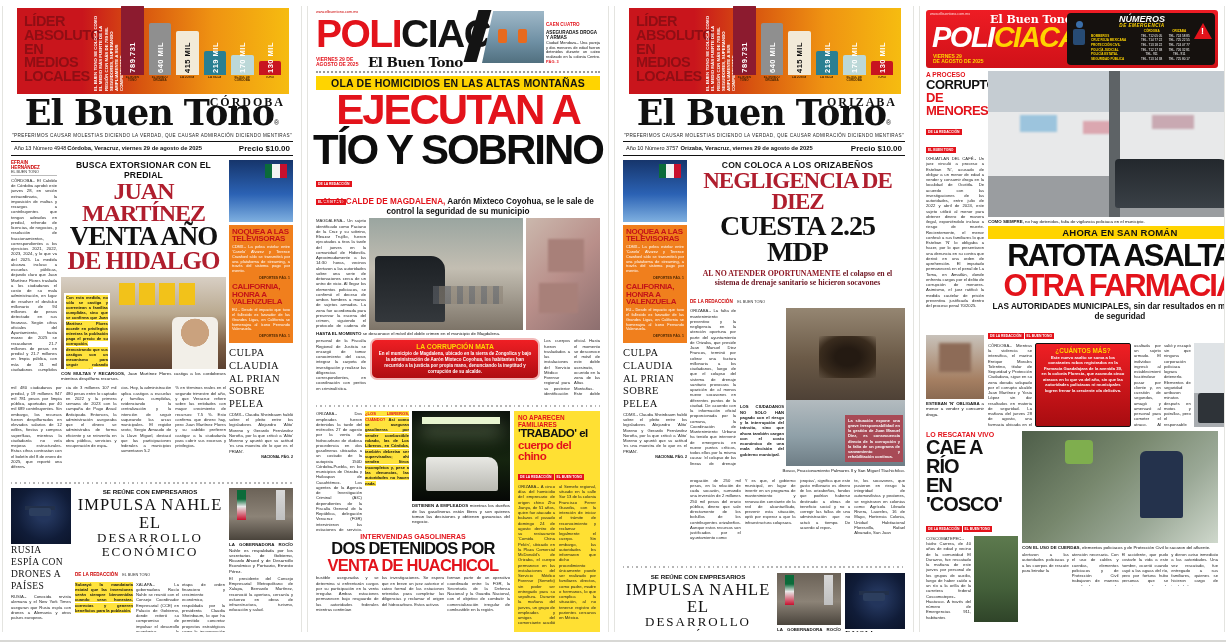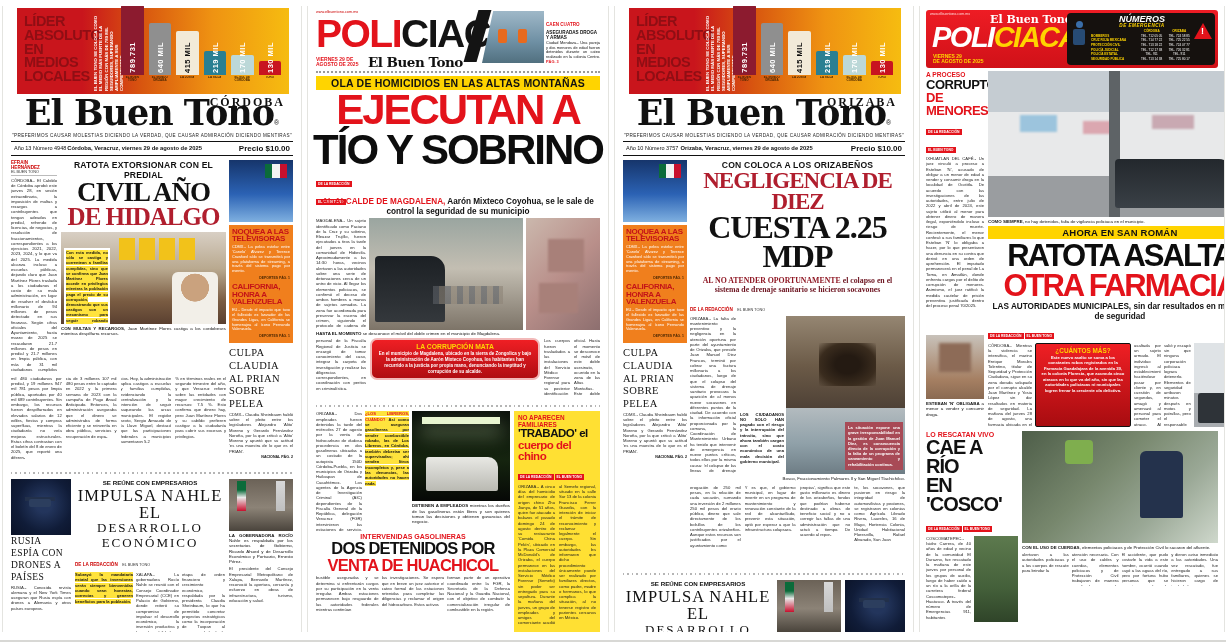--- a/index.html
+++ b/index.html
@@ -266,22 +266,23 @@
 
     <div class="front-main">
       <div class="front-body">
         <div class="front-topflex">
           <div class="lead-col col" style="height:212px">
             <div class="byline-name">EFRAÍN HERNÁNDEZ</div>
             <div class="byline-org">EL BUEN TONO</div>
             <div class="t4">CÓRDOBA.- El Cabildo de Córdoba aprobó este jueves 28, en sesión extraordinaria, la imposición de multas y recargos a contribuyentes que tengan adeudos en predial, refrendo de licencias, de negocios, y resolución de fraccionamientos, correspondientes a los ejercicios 2021, 2022, 2023, 2024, y lo que va del 2025. La medida alcanza incluso a escuelas públicas, dejando claro que Juan Martínez Flores traslada a los ciudadanos el costo de su mala administración, en lugar de resolver el desfalco millonario de 94 millones de pesos detectado en sus finanzas. Según cifras oficiales del Ayuntamiento, hasta marzo de 2025 se recaudaron 21.7 millones de pesos en predial y 21.7 millones en limpia pública, con más de 31 mil ciudadanos cumplidos puntualmente, venciendo 26.2 millones. A pesar de estos ingresos, la administración insiste en justificar los recargos con un supuesto déficit, desactivando que el desfalco no es su error, sino un pretexto para seguir cargando impuestos a la población.</div>
           </div>
           <div class="center-col">
-            <div class="kicker">RATOTA EXTORSIONAR CON EL PREDIAL</div>
-            <div class="fh" style="font-size:27px">CIVIL AÑO</div>
+            <div class="kicker">BUSCA EXTORSIONAR CON EL PREDIAL</div>
+            <div class="fh red" style="font-size:24px">JUAN MARTÍNEZ</div>
+            <div class="fh" style="font-size:27px">VENTA AÑO</div>
             <div class="fh red" style="font-size:25px">DE HIDALGO</div>
             <div class="photo" style="height:92px;margin-top:4px;background:linear-gradient(180deg,#d8cfc4,#b9a98f 40%,#7a5c42 75%,#5a4030)">
               <div class="proj">
                     <i></i>
                     <i></i>
                     <i></i>
                     <i></i>
                   </div>
               <div class="note-box"><span>Con esta medida, no sólo se castiga y correntean a familias cumplidas, sino que se confirma que Juan Martínez Flores accede en privilegios mientras la población paga el precio de su corrupción, demostrando que sus castigos son un mecanismo para seguir robando impunemente.</span></div>
               <div style="position:absolute;right:8px;bottom:0;width:46px;height:52px;background:radial-gradient(circle at 50% 30%,#caa27e 0 32%,#f2efe8 33% 100%);border-radius:6px 6px 0 0"></div>
@@ -527,21 +528,21 @@
           <div class="culpa-title">AL PRIAN</div>
           <div class="culpa-title">SOBRE</div>
           <div class="culpa-title">PELEA</div>
           <div class="t4" style="margin-top:2px">CDMX.- Claudia Sheinbaum habló sobre el pleito entre los legisladores Alejandro 'Alito' Moreno y Gerardo Fernández Noroña, por la que criticó a 'Alito' Moreno y apuntó que su actitud 'es una muestra de lo que es el PRIAN'.</div>
           <div class="mini-page">NACIONAL PÁG. 2</div>
         </div>
       </div>
       <div class="front-body">
         <div class="kicker">CON COLOCA A LOS ORIZABEÑOS</div>
         <div class="fh red" style="font-size:23px">NEGLIGENCIA DE DIEZ</div>
-        <div class="fh" style="font-size:32px">CUESTA 2.25 MDP</div>
+        <div class="fh" style="font-size:28px">CUESTA 2.25 MDP</div>
         <div class="deck"><span>AL NO ATENDER OPORTUNAMENTE</span><span style="color:#6d1420"> el colapso en el sistema de drenaje sanitario se hicieron socavones</span></div>
         <div style="margin-top:2px">
           <span class="byline-name">DE LA REDACCIÓN</span>
           <span class="byline-org" style="border:none">EL BUEN TONO</span>
         </div>
         <div class="front-topflex" style="margin-top:1px">
           <div class="lead-col col t4" style="height:158px">ORIZABA.- La falta de mantenimiento preventivo y la negligencia en la atención oportuna por parte del ayuntamiento de Orizaba, que preside Juan Manuel Diez Francos, terminó por cobrar una factura millonaria a los ciudadanos, luego de que el colapso del sistema de drenaje sanitario provocara la aparición de al menos nueve socavones en diferentes puntos de la ciudad. De acuerdo con la información oficial proporcionada por la comuna, la Coordinación de Mantenimiento Urbano ha tenido que intervenir de emergencia en nueve puntos críticos, todos ellos por la misma causa: 'el colapso de las líneas de drenaje sanitario'. Esta situación confirma que el origen de la crisis se atribuye directamente a la dejadez en el mantenimiento de la infraestructura básica.</div>
           <div class="p3-photos" style="margin-left:46px">
             <div class="p3-ph-top">
                   <div class="hole"></div>

